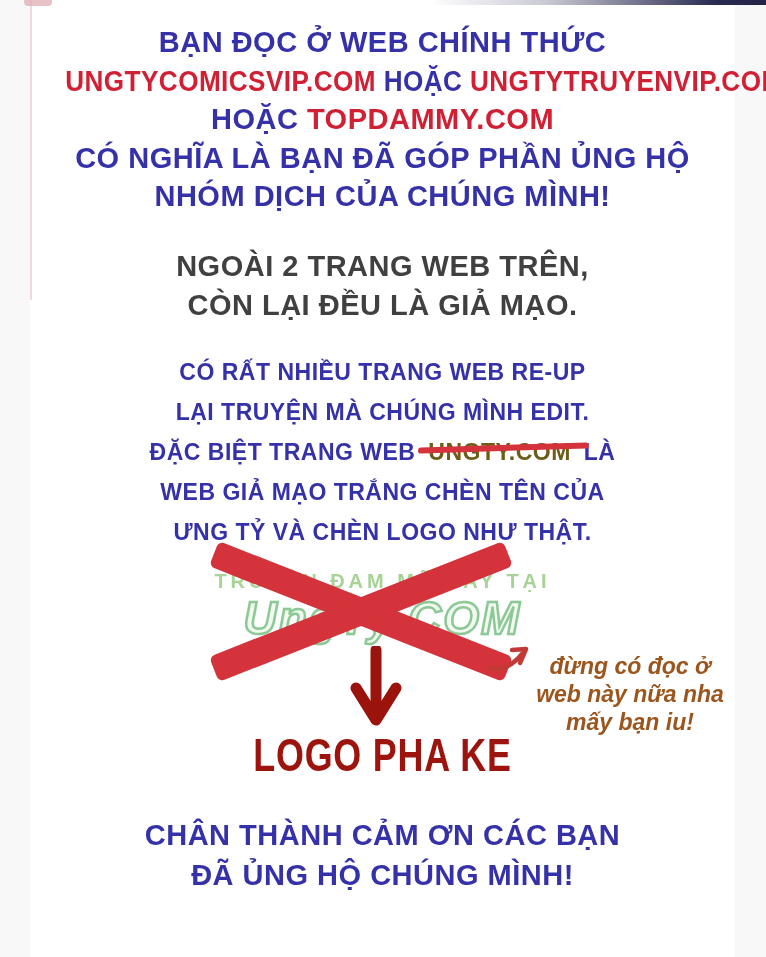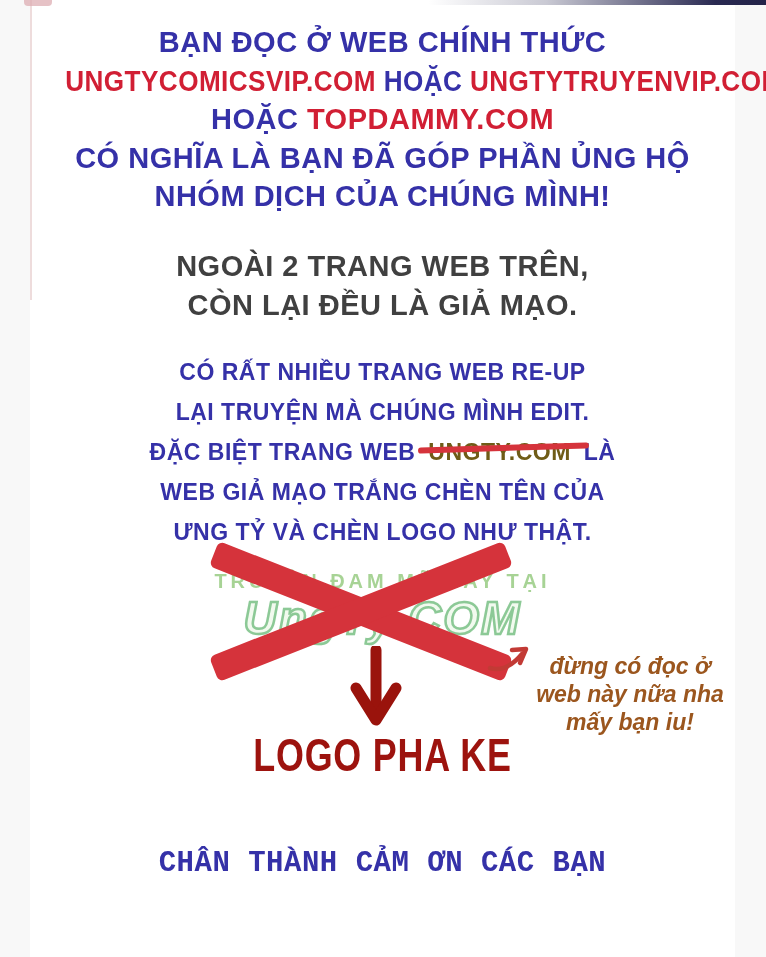--- a/index.html
+++ b/index.html
@@ -47,21 +47,21 @@
   .tail-arrow{left:486px;top:636px;}
   .down-arrow{left:350px;top:646px;}
 
   .caption{top:728px;font-size:46px;letter-spacing:1px;color:#9d130e;
     transform:scaleX(.78);transform-origin:50% 50%;white-space:nowrap;z-index:2;}
 
   
   .note{position:absolute;left:505px;top:606px;width:250px;text-align:center;
     font-size:23px;line-height:28px;font-style:italic;color:#9b561e;letter-spacing:0;margin-top:46px;}
 
-  .footer{top:844px;font-size:29px;line-height:39.5px;letter-spacing:.5px;color:#3531a8;font-family:Liberation Mono, monospace;}
+  .footer{top:816px;font-size:29px;line-height:39.5px;letter-spacing:.5px;color:#3531a8;}
 </style>
 </head>
 <body>
 
 <div class="page">
 
   <div class="margin-strip margin-left"></div>
   <div class="margin-strip margin-right"></div>
   <div class="pink-line"></div>
   <div class="top-smudge"></div>
@@ -117,15 +117,16 @@
   <div class="tblock caption">LOGO PHA KE</div>
 
   <div class="note">
     <div>đừng có đọc ở</div>
     <div>web này nữa nha</div>
     <div>mấy bạn iu!</div>
   </div>
 
   <div class="tblock footer">
     <div>CHÂN THÀNH CẢM ƠN CÁC BẠN</div>
+    <div>ĐÃ ỦNG HỘ CHÚNG MÌNH!</div>
   </div>
 
 </div>
 
 </body></html>

